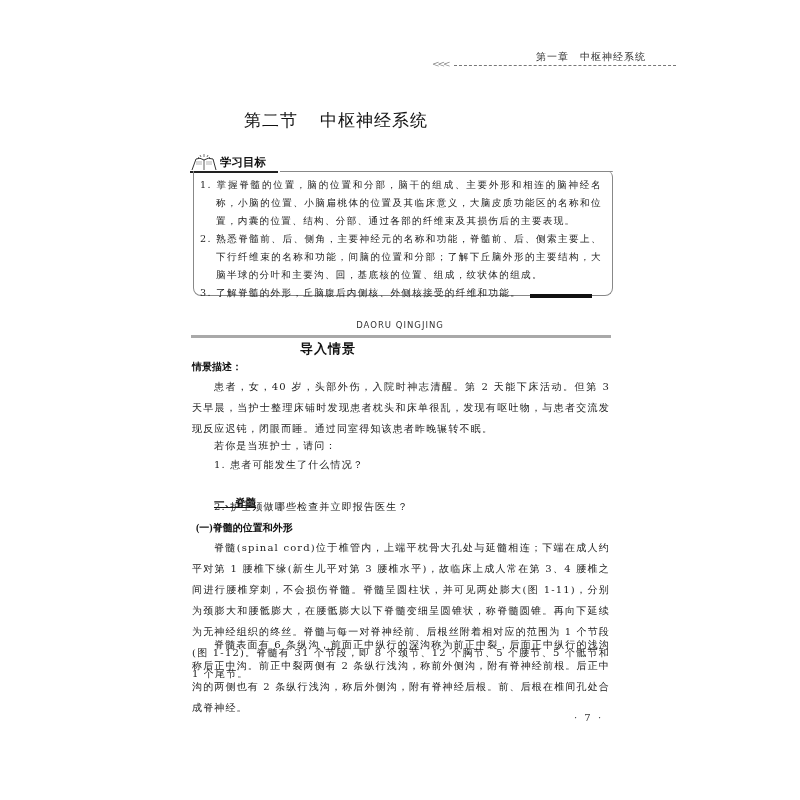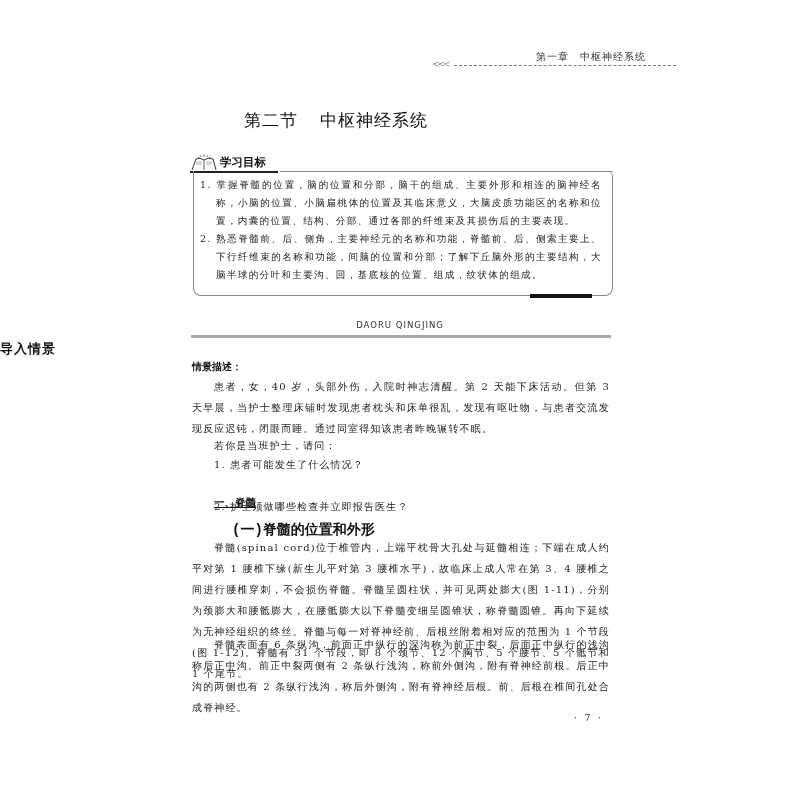--- a/index.html
+++ b/index.html
@@ -19,28 +19,28 @@
   .obj-header .label { position: absolute; left: 30px; top: 1px; font-family: "DejaVu Sans", sans-serif; font-size: 11.5px; font-weight: bold; color: #111; white-space: nowrap; text-align: center; }
   .obj-header .underline { position: absolute; left: 0; top: 17px; width: 88px; border-top: 2px solid #222; }
 
   .obj-box { position: absolute; left: 193px; top: 171px; width: 420px; height: 125px; border: 1px solid #888; border-top: none; border-radius: 0 6px 8px 8px; padding: 5px 10px 0 6px; }
   .obj-box::before { content: ""; position: absolute; left: 86px; right: -1px; top: 0; border-top: 1px solid #888; border-top-right-radius: 8px; }
   .obj-box .shadow { position: absolute; right: 20px; bottom: -3px; width: 62px; height: 4px; background: #111; }
   .obj-item { font-size: 9.6px; line-height: 18px; color: #222; padding-left: 16px; text-indent: -16px; letter-spacing: 1.3px; text-align: justify; }
 
   .daoru-en { position: absolute; left: 0; width: 800px; top: 320px; text-align: center; font-family: "DejaVu Sans", sans-serif; font-size: 8.5px; letter-spacing: 1px; color: #333; }
   .daoru-bar { position: absolute; left: 191px; width: 420px; top: 335px; height: 3px; background: #a9a9a9; }
-  .daoru-cn { position: absolute; left: 0; width: 656px; top: 340px; text-align: left; font-family: "DejaVu Sans", sans-serif; font-size: 13px; font-weight: bold; color: #111; letter-spacing: 1px; }
+  .daoru-cn { position: absolute; left: 0; width: 656px; top: 340px; text-align: center; font-family: "DejaVu Sans", sans-serif; font-size: 13px; font-weight: bold; color: #111; letter-spacing: 1px; }
 
   .p { position: absolute; left: 192px; width: 418px; font-size: 10px; line-height: 21px; color: #222; letter-spacing: 1.15px; text-align: justify; }
   .p.indent { text-indent: 22px; }
   .label-bold { position: absolute; left: 192px; font-family: Liberation Serif, serif; font-size: 10px; font-weight: bold; color: #111; }
 
   .h2 { position: absolute; left: 214px; font-family: "DejaVu Sans", sans-serif; font-size: 10.5px; font-weight: bold; color: #111; }
-  .h3 { position: absolute; left: 232px; font-family: Liberation Mono, monospace; font-size: 14px; font-weight: bold; color: #111; }
+  .h3 { position: absolute; left: 196px; font-family: Liberation Serif, serif; font-size: 10px; font-weight: bold; color: #111; }
 
   .page-num { position: absolute; left: 574px; top: 712px; font-size: 10px; color: #333; letter-spacing: 2px; }
 </style>
 </head>
 <body>
 
 <div class="running-header">
   <span class="arrows">&lt;&lt;&lt;</span>
   <span class="title">第一章　中枢神经系统</span>
   <div class="dash"></div>
@@ -57,20 +57,21 @@
     <path d="M6 8 L12 8 M6 10 L12 10 M16 8 L22 8 M16 10 L22 10" stroke="#666" stroke-width="0.5"></path>
     <path d="M10 1 L11 3 M14 0 L14 3 M18 1 L17 3 M8 3 L9 4 M20 3 L19 4" stroke="#333" stroke-width="0.7"></path>
   </svg>
   <span class="label">学习目标</span>
   <div class="underline"></div>
 </div>
 
 <div class="obj-box">
   <div class="obj-item">1. 掌握脊髓的位置，脑的位置和分部，脑干的组成、主要外形和相连的脑神经名称，小脑的位置、小脑扁桃体的位置及其临床意义，大脑皮质功能区的名称和位置，内囊的位置、结构、分部、通过各部的纤维束及其损伤后的主要表现。</div>
   <div class="obj-item">2. 熟悉脊髓前、后、侧角，主要神经元的名称和功能，脊髓前、后、侧索主要上、下行纤维束的名称和功能，间脑的位置和分部；了解下丘脑外形的主要结构，大脑半球的分叶和主要沟、回，基底核的位置、组成，纹状体的组成。</div>
+  <div class="obj-item">3. 了解脊髓的外形，丘脑腹后内侧核、外侧核接受的纤维和功能。</div>
   <div class="shadow"></div>
 </div>
 
 <div class="daoru-en">DAORU QINGJING</div>
 <div class="daoru-bar"></div>
 <div class="daoru-cn">导入情景</div>
 
 <div class="label-bold" style="top:360px;">情景描述：</div>
 <div class="p indent" style="top:376px;">患者，女，40 岁，头部外伤，入院时神志清醒。第 2 天能下床活动。但第 3 天早晨，当护士整理床铺时发现患者枕头和床单很乱，发现有呕吐物，与患者交流发现反应迟钝，闭眼而睡。通过同室得知该患者昨晚辗转不眠。</div>
 <div class="p indent" style="top:435px;">若你是当班护士，请问：</div>

